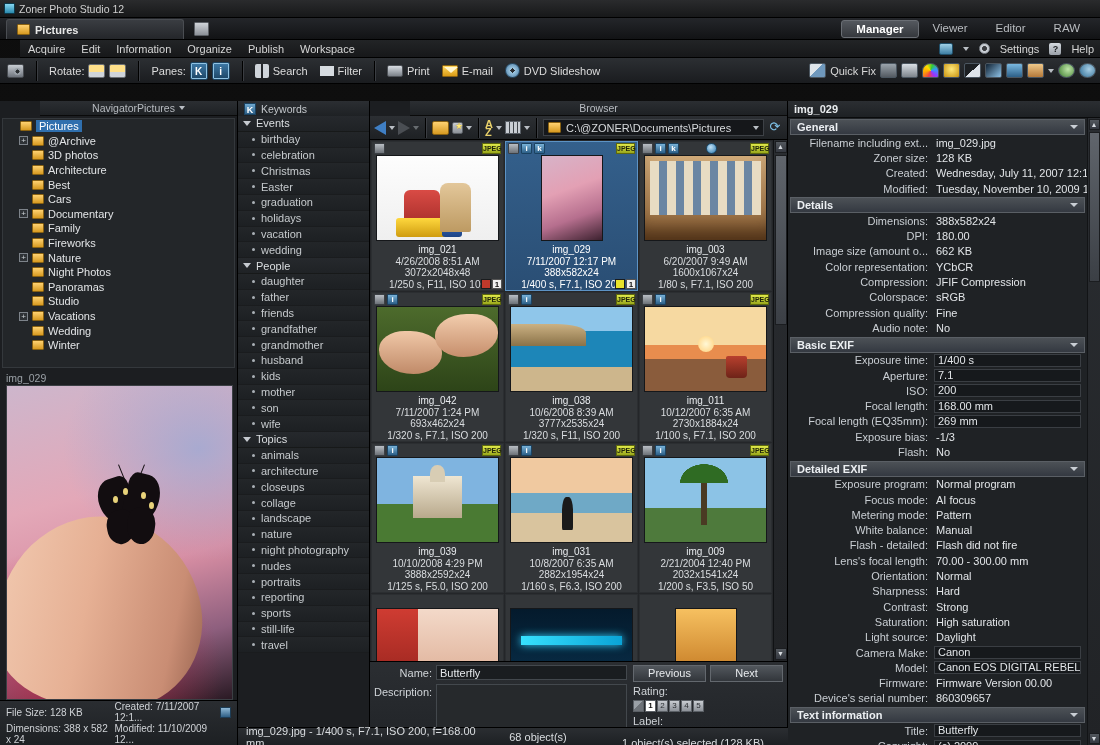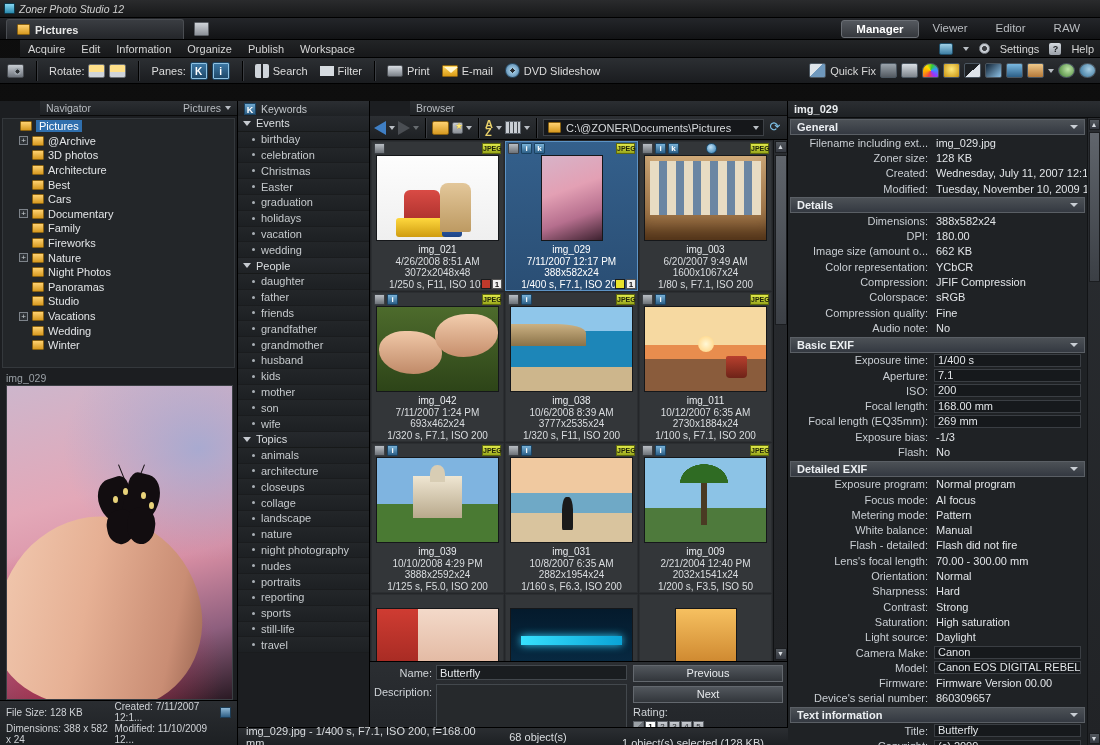--- a/index.html
+++ b/index.html
@@ -7,21 +7,21 @@
   html,body { width:1100px; height:745px; overflow:hidden;
     font-family:"Liberation Sans", sans-serif; font-size:11px;
     background:#1b1b1b; color:#d8d8d8; }
 
   .app { position:relative; width:1100px; height:745px;
          background:linear-gradient(#0d0d0d,#141414); }
 
   
   .titlebar { height:18px; background:linear-gradient(#2a2b2d,#171819);
     display:flex; align-items:center; padding-left:4px; gap:4px;
-    border-bottom:1px solid #000;font-style:italic; }
+    border-bottom:1px solid #000; }
   .titlebar .tlabel { font-size:10.5px; color:#cfcfcf; }
   .app-ico { width:11px; height:11px; background:linear-gradient(#86d7f2,#2a89ad);
     border:1px solid #0c3a4c; border-radius:1px; }
 
   
   .tabrow { height:22px; background:linear-gradient(#24262a,#121315);
     display:flex; align-items:flex-end; padding-left:6px; position:relative;
     border-bottom:1px solid #000; }
   .doctab { height:20px; min-width:178px; display:flex; align-items:center; gap:5px;
     padding:0 10px; background:linear-gradient(#3a3d42,#24262a);
@@ -94,21 +94,21 @@
   .sq.grad { background:linear-gradient(135deg,#123,#8ec3e8); }
   .sq.blue { background:linear-gradient(#7ab8e0,#2c5f87); }
   .sq.warm { background:linear-gradient(#f0c98a,#b4793a); }
   .sq.zin  { background:radial-gradient(circle at 60% 40%,#bfe6a8,#3b7a2c); border-radius:50%; }
   .sq.zout { background:radial-gradient(circle at 60% 40%,#a8cfe6,#2c6a92); border-radius:50%; }
   .caret { width:0;height:0;border-left:3px solid transparent;border-right:3px solid transparent;
     border-top:4px solid #b9bec4; }
 
   
   .panehdr { height:15px; background:linear-gradient(#2b2e32,#1e2124);
-    display:flex; align-items:center; justify-content:space-between;
+    display:flex; align-items:center; justify-content:center;
     padding:0 6px; font-size:10.5px; color:#b7bbc0; border-bottom:1px solid #0a0a0a;margin-left:40px; }
 
   
   .body { position:absolute; top:101px; left:0; right:0; bottom:0; display:flex; }
 
   
   .leftcol { width:238px; display:flex; flex-direction:column;
     background:#1c1e21; border-right:1px solid #000; }
   .navtree { flex:0 0 250px; background:#232629; margin:2px; border:1px solid #34383c;
     overflow:hidden; position:relative; }
@@ -282,21 +282,21 @@
   
   .metabar { height:84px; background:linear-gradient(#2b2e32,#212428); border-top:1px solid #000;
     display:flex; padding:3px 4px; gap:6px; }
   .mleft { flex:1; display:grid; grid-template-columns:58px 1fr; gap:3px 4px;
     align-items:start; font-size:11px; }
   .mlab { text-align:right; color:#d0d4d8; padding-top:2px; }
   .minput { height:15px; background:#1a1d20; border:1px solid #43484d; color:#e6e9ec;
     font-size:11px; padding:1px 3px; display:flex; align-items:center; }
   .mtext { height:57px; background:#26292c; border:1px solid #43484d; }
   .mright { width:150px; display:flex; flex-direction:column; gap:3px; }
-  .pnbtns { display:flex; gap:4px;flex-direction:column; }
+  .pnbtns { display:flex; gap:4px; }
   .pnbtn { flex:1; height:17px; background:linear-gradient(#52575d,#32363b);
     border:1px solid #63686e; color:#e7eaed; font-size:11px; text-align:center; line-height:15px; }
   .rlab { font-size:11px; color:#cfd3d7; }
   .stars { display:flex; gap:1px; }
   .star { width:11px; height:12px; background:linear-gradient(#c8ccd1,#8d9299);
     border:1px solid #5b6066; color:#2a2d31; font-size:8px; text-align:center; line-height:10px; }
   .star.none { background:linear-gradient(135deg,#9aa0a6 46%,#6d7278 47%); }
   .star.on { background:#fff; color:#111; font-weight:bold; }
   .labels { display:flex; gap:1px; }
   .labels .sw { width:11px; height:11px; border:1px solid #2a2d31; }

